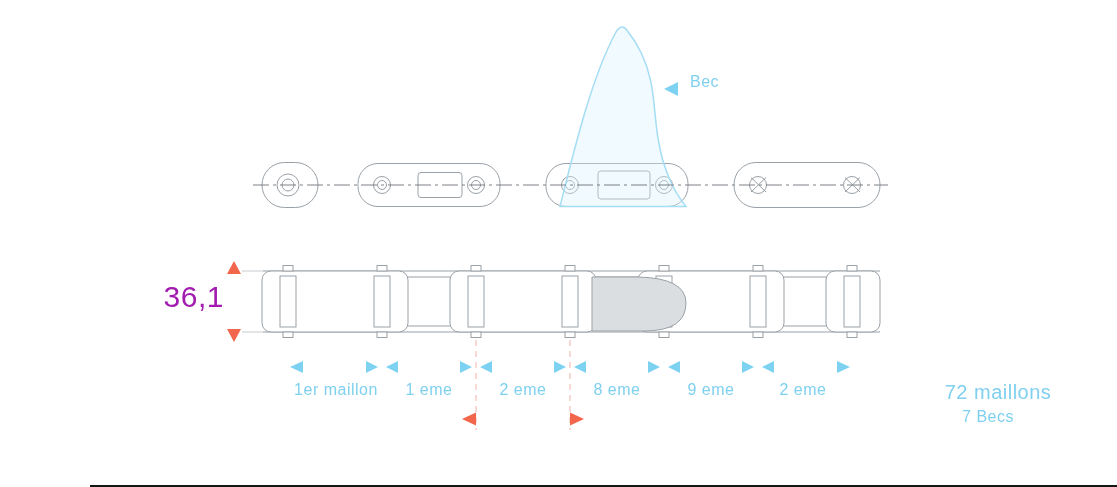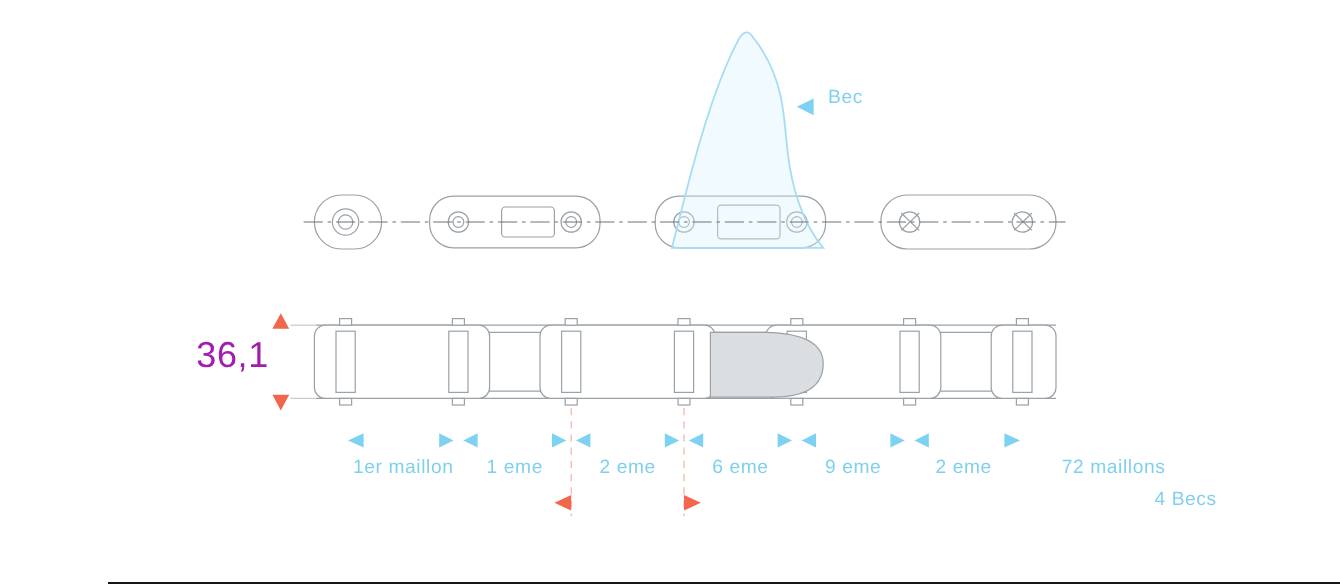--- a/index.html
+++ b/index.html
@@ -11,21 +11,21 @@
     font-family:Liberation Sans, sans-serif;
   }
   .drawing{position:absolute;left:0;top:0;width:1117px;height:487px;}
   .lbl{position:absolute;white-space:nowrap;letter-spacing:0.5px;}
   .blue{color:#7fd0ef;}
   .orange{color:#a21caf;}
   .seg{top:381px;font-size:16px;transform:translateX(-50%);}
   .bec-lbl{left:690px;top:73px;font-size:16px;}
   .dim-height{left:152px;top:280px;width:72px;text-align:right;font-size:30px;}
   .dim-pitch{left:523px;top:447px;transform:translateX(-50%);font-size:20px;margin-top:42px;}
-  .total-links{left:928px;top:381px;font-size:16px;transform:translateX(-50%);}
+  .total-links{left:998px;top:381px;font-size:20px;transform:translateX(-50%);}
   .total-becs{left:988px;top:408px;font-size:16px;transform:translateX(-50%);}
   .bottom-line{position:absolute;left:90px;right:0;bottom:0;height:2px;background:#161616;}
 </style>
 </head>
 <body>
 
 <div class="stage">
 
   <svg class="drawing" viewBox="0 0 1117 487">
 
@@ -137,21 +137,21 @@
   </svg>
 
   <div class="lbl blue bec-lbl">Bec</div>
 
   <div class="lbl orange dim-height">36,1</div>
   <div class="lbl orange dim-pitch">30</div>
 
   <div class="lbl blue seg" style="left:336px">1er maillon</div>
   <div class="lbl blue seg" style="left:429px">1 eme</div>
   <div class="lbl blue seg" style="left:523px">2 eme</div>
-  <div class="lbl blue seg" style="left:617px">6 eme</div>
+  <div class="lbl blue seg" style="left:617px">8 eme</div>
   <div class="lbl blue seg" style="left:711px">9 eme</div>
   <div class="lbl blue seg" style="left:803px">2 eme</div>
 
   <div class="lbl blue total-links">72 maillons</div>
-  <div class="lbl blue total-becs">4 Becs</div>
+  <div class="lbl blue total-becs">7 Becs</div>
 
   <div class="bottom-line"></div>
 </div>
 
 </body></html>

